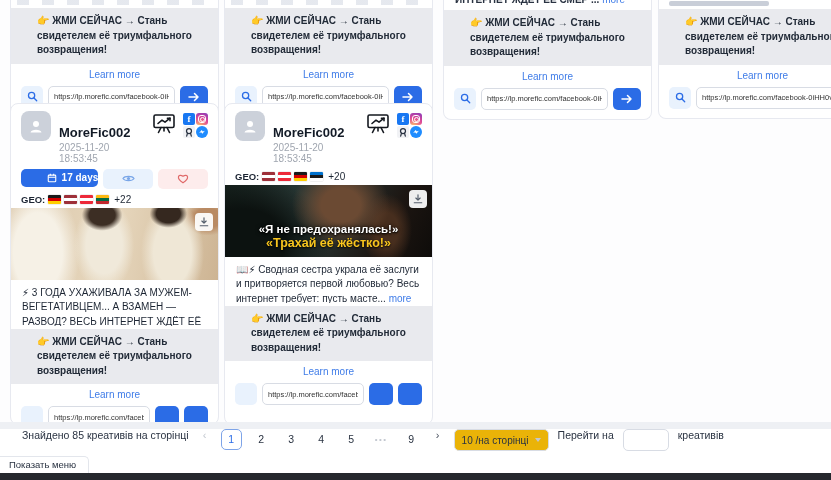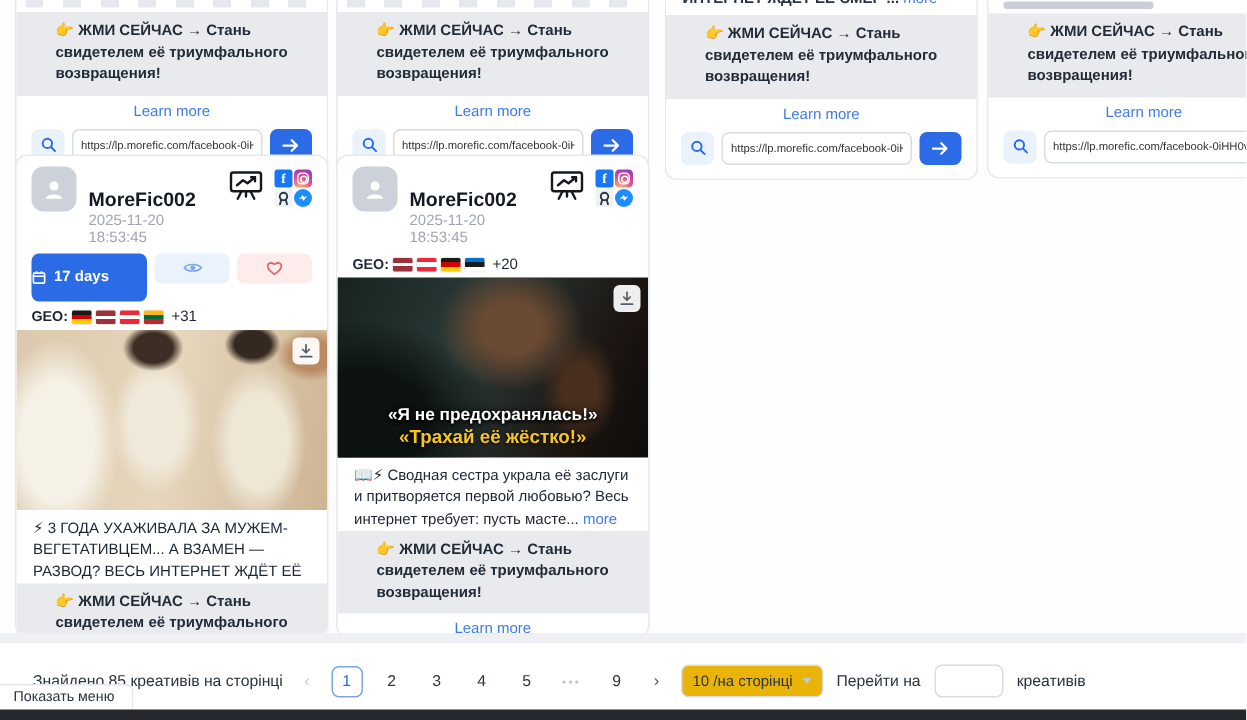--- a/index.html
+++ b/index.html
@@ -37,35 +37,35 @@
   .social-grid { display:grid; grid-template-columns:12px 12px; grid-auto-rows:12px; gap:1px; }
   .si { width:12px; height:12px; display:flex; align-items:center; justify-content:center; cursor:pointer; }
   .si-fb { background:#1877f2; border-radius:2px; color:#fff; font-size:9px; font-weight:bold; font-family:"Liberation Serif",serif; }
   .si-ig { border-radius:3px; background:radial-gradient(circle at 30% 110%,#fdc468,#df4996 55%,#8a3ab9 95%); position:relative; }
   .si-ig::before { content:""; position:absolute; inset:2px; border:1px solid #fff; border-radius:3px; }
   .si-ig::after { content:""; position:absolute; left:4px; top:4px; width:3px; height:3px; border:1px solid #fff; border-radius:50%; }
   .si-badge { background:#f1f2f5; border-radius:2px; }
   .si-msg { background:#1f8cff; border-radius:50%; }
 
   .btn-row { display:flex; gap:5px; padding:3px 10px 0; }
-  .btn-days { flex:1.55; height:32px; background:#2b6ce6; color:#fff; font-size:10px; font-weight:bold; border:none; border-radius:5px; display:flex; align-items:center; justify-content:flex-start; gap:5px; cursor:pointer; font-family:inherit; }
+  .btn-days { flex:1.55; height:18px; background:#2b6ce6; color:#fff; font-size:10px; font-weight:bold; border:none; border-radius:5px; display:flex; align-items:center; justify-content:flex-end; gap:5px; cursor:pointer; font-family:inherit; }
   .btn-chip { flex:1; height:20px; border:none; border-radius:5px; display:flex; align-items:center; justify-content:center; cursor:pointer; }
   .btn-eye { background:#e9f2fd; }
   .btn-heart { background:#fdecec; }
 
   .geo-row { display:flex; align-items:center; gap:3px; padding:5px 10px 3px; font-size:9.5px; font-weight:bold; color:#1c2533; }
   .flag { width:13px; height:9px; border-radius:1px; display:inline-block; box-shadow:0 0 0 .5px rgba(0,0,0,.12); cursor:default; }
   .flag-de { background:linear-gradient(#1a1a1a 33%,#d40000 33% 66%,#ffce00 66%); }
   .flag-lv { background:linear-gradient(#9e3039 38%,#fff 38% 62%,#9e3039 62%); }
   .flag-at { background:linear-gradient(#ed2939 33%,#fff 33% 66%,#ed2939 66%); }
   .flag-lt { background:linear-gradient(#fdb913 33%,#006a44 33% 66%,#c1272d 66%); }
   .flag-ee { background:linear-gradient(#0072ce 33%,#1a1a1a 33% 66%,#fff 66%); }
   .geo-more { font-weight:normal; font-size:10px; margin-left:2px; }
 
-  .cre-image { position:relative; height:120px; overflow:hidden; margin-top:0; }
+  .cre-image { position:relative; height:72px; overflow:hidden; margin-top:0; }
   .img-1 { background:
     radial-gradient(58px 95px at 13% 62%, #f6f1e6 0 42%, transparent 72%),
     radial-gradient(26px 20px at 44% 10%, #3c2e24 0 50%, transparent 78%),
     radial-gradient(40px 62px at 45% 52%, #f0e9da 0 45%, transparent 75%),
     radial-gradient(24px 18px at 76% 8%, #35281f 0 50%, transparent 78%),
     radial-gradient(42px 70px at 78% 62%, #efe7d6 0 45%, transparent 75%),
     radial-gradient(30px 22px at 95% 14%, #b98a63 0 45%, transparent 80%),
     linear-gradient(100deg,#dcc9ad,#e6d6bc 50%,#cdb493); }
   .img-2 { background:
     radial-gradient(70px 60px at 56% 28%, #6b4a33 0 28%, transparent 70%),
@@ -75,21 +75,21 @@
   .img-overlay { position:absolute; left:0; right:0; bottom:7px; text-align:center; }
   .ov1 { font-size:11.5px; font-weight:bold; color:#fff; text-shadow:0 1px 2px #000,0 0 4px #000; }
   .ov2 { font-size:12.5px; font-weight:bold; color:#f7c51e; text-shadow:0 1px 2px #000; margin-top:1px; }
   .dl-overlay { position:absolute; top:5px; right:5px; width:18px; height:18px; background:rgba(255,255,255,.93); border:none; border-radius:4px; display:flex; align-items:center; justify-content:center; cursor:pointer; }
 
   .desc { height:46px; overflow:hidden; padding:6px 11px 0; font-size:10px; color:#1c2533; line-height:1.45; }
   .more-link { color:#3f7ce8; cursor:pointer; }
 
   
   .gray-band { position:absolute; left:0; right:0; top:422px; height:7px; background:#eef0f4; }
-  .pagi { position:absolute; left:0; right:0; top:429px; height:50px; background:#fff; display:flex; align-items:center; gap:9px; padding-left:22px; font-size:10.5px; color:#2a3342; }
+  .pagi { position:absolute; left:0; right:0; top:429px; height:50px; background:#fff; display:flex; align-items:flex-start; gap:9px; padding-left:22px; font-size:10.5px; color:#2a3342; }
   .page-item { min-width:21px; height:21px; line-height:21px; text-align:center; border-radius:5px; font-size:10.5px; color:#2a3342; cursor:pointer; }
   .page-item.active { border:1px solid #7ea4e8; color:#2b6ce6; line-height:19px; }
   .page-nav { color:#c3c8d0; font-size:11px; cursor:default; width:14px; text-align:center; }
   .page-nav.next { color:#4a5260; cursor:pointer; }
   .dots { color:#c2c7cf; font-size:8px; letter-spacing:1.5px; }
   .size-select { display:flex; align-items:center; justify-content:space-between; width:95px; height:22px; border:1px solid #d8dce4; border-radius:5px; padding:0 7px; font-size:10px; background:#eab308; cursor:pointer; }
   .caret-down { width:0; height:0; border-left:3.5px solid transparent; border-right:3.5px solid transparent; border-top:4px solid #c2c7cf; }
   .goto-input { width:46px; height:22px; border:1px solid #d8dce4; border-radius:5px; font-family:inherit; font-size:10px; padding:0 5px; }
 
   
@@ -235,21 +235,21 @@
             <path d="M6 9.8 C-1.5 5 1.5 0.4 6 3.2 C10.5 0.4 13.5 5 6 9.8 Z" fill="none" stroke="#e06a6a" stroke-width="1.2"></path>
           </svg>
       </button>
     </div>
     <div class="geo-row">
       <span>GEO:</span>
       <span class="flag flag-de"></span>
       <span class="flag flag-lv"></span>
       <span class="flag flag-at"></span>
       <span class="flag flag-lt"></span>
-      <span class="geo-more">+31</span>
+      <span class="geo-more">+22</span>
     </div>
     <div class="cre-image img-1">
       <button class="dl-overlay">
         <svg width="10" height="10" viewBox="0 0 12 12">
             <path d="M6 1 V7 M3.4 4.8 L6 7.4 L8.6 4.8 M1.5 10.5 H10.5" stroke="#555e6b" stroke-width="1.4" fill="none" stroke-linecap="round" stroke-linejoin="round"></path>
           </svg>
       </button>
     </div>
     <div class="desc"><span>⚡ 3 ГОДА УХАЖИВАЛА ЗА МУЖЕМ-ВЕГЕТАТИВЦЕМ... А ВЗАМЕН — РАЗВОД? ВЕСЬ ИНТЕРНЕТ ЖДЁТ ЕЁ СМЕР... </span></div>
     <div class="headline">👉 ЖМИ СЕЙЧАС → Стань свидетелем её триумфального возвращения!</div>

